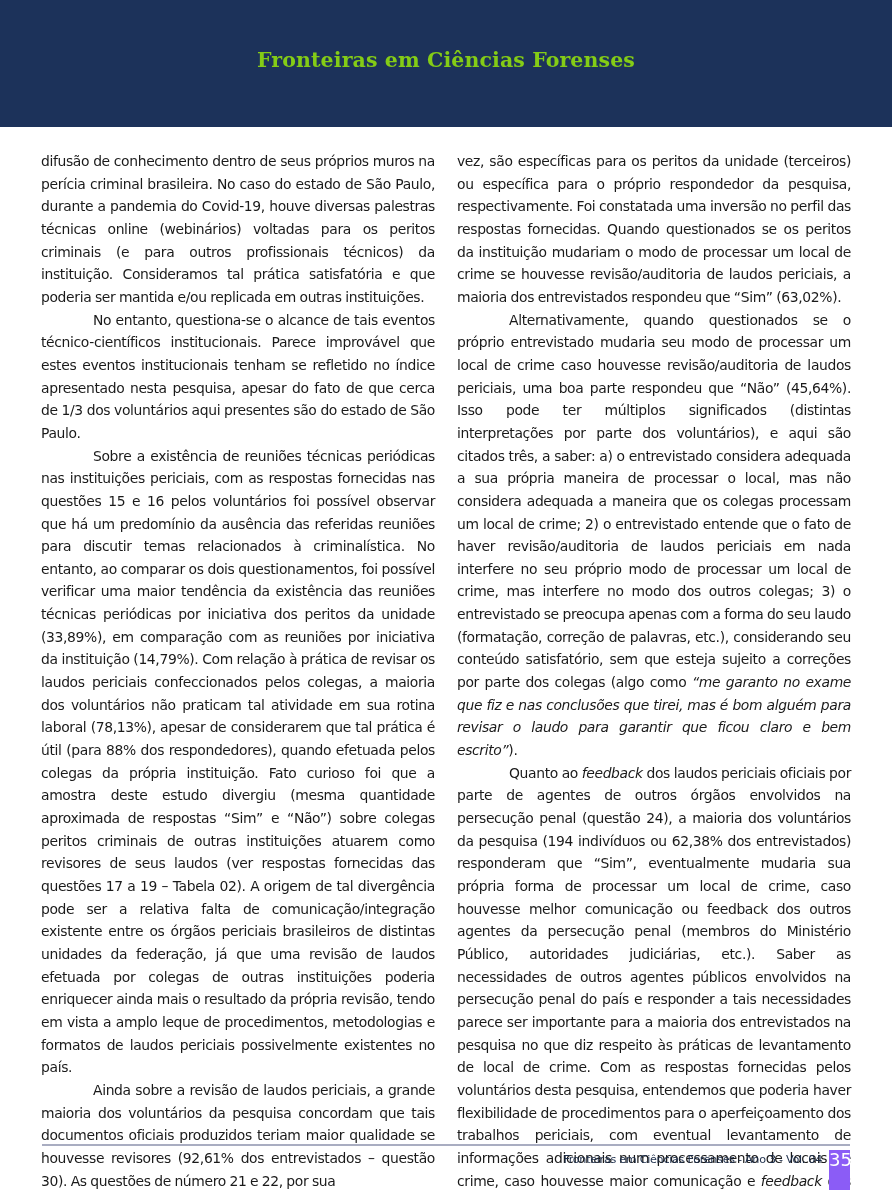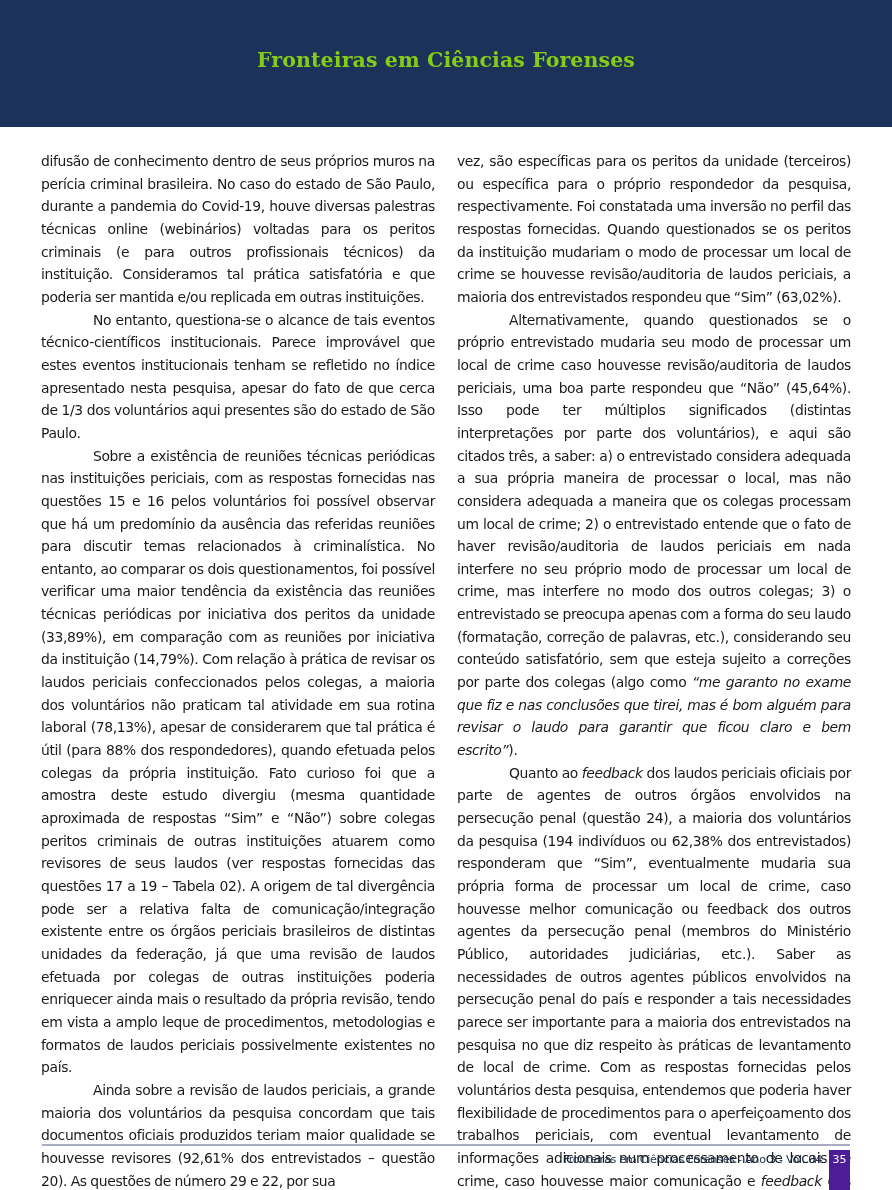--- a/index.html
+++ b/index.html
@@ -33,36 +33,36 @@
   .footer-rule {
     position: absolute; left: 42px; top: 1144px; width: 808px; height: 2px;
     background: #a9adc1;
   }
   .footer-text {
     position: absolute; right: 70px; top: 1153px;
     font-size: 11.2px; color: #1c2d4a; letter-spacing: -0.3px;
   }
   .page-box {
     position: absolute; left: 829px; top: 1150px; width: 21px; height: 40px;
-    background: #4c1d95; color: #ffffff;
-    font-size: 11px; text-align: center; line-height: 20px;
+    background: #8b5cf6; color: #ffffff;
+    font-size: 18px; text-align: center; line-height: 20px;
   }
 </style>
 </head>
 <body>
 
 <div class="header">
   <div class="header-title">Fronteiras em Ciências Forenses</div>
 </div>
 
 <div class="col col-left">
     <p><span>difusão de conhecimento dentro de seus próprios muros na perícia criminal brasileira. No caso do estado de São Paulo, durante a pandemia do Covid-19, houve diversas palestras técnicas online (webinários) voltadas para os peritos criminais (e para outros profissionais técnicos) da instituição. Consideramos tal prática satisfatória e que poderia ser mantida e/ou replicada em outras instituições.</span></p>
     <p class="indent"><span>No entanto, questiona-se o alcance de tais eventos técnico-científicos institucionais. Parece improvável que estes eventos institucionais tenham se refletido no índice apresentado nesta pesquisa, apesar do fato de que cerca de 1/3 dos voluntários aqui presentes são do estado de São Paulo.</span></p>
     <p class="indent"><span>Sobre a existência de reuniões técnicas periódicas nas instituições periciais, com as respostas fornecidas nas questões 15 e 16 pelos voluntários foi possível observar que há um predomínio da ausência das referidas reuniões para discutir temas relacionados à criminalística. No entanto, ao comparar os dois questionamentos, foi possível verificar uma maior tendência da existência das reuniões técnicas periódicas por iniciativa dos peritos da unidade (33,89%), em comparação com as reuniões por iniciativa da instituição (14,79%). Com relação à prática de revisar os laudos periciais confeccionados pelos colegas, a maioria dos voluntários não praticam tal atividade em sua rotina laboral (78,13%), apesar de considerarem que tal prática é útil (para 88% dos respondedores), quando efetuada pelos colegas da própria instituição. Fato curioso foi que a amostra deste estudo divergiu (mesma quantidade aproximada de respostas “Sim” e “Não”) sobre colegas peritos criminais de outras instituições atuarem como revisores de seus laudos (ver respostas fornecidas das questões 17 a 19 – Tabela 02). A origem de tal divergência pode ser a relativa falta de comunicação/integração existente entre os órgãos periciais brasileiros de distintas unidades da federação, já que uma revisão de laudos efetuada por colegas de outras instituições poderia enriquecer ainda mais o resultado da própria revisão, tendo em vista a amplo leque de procedimentos, metodologias e formatos de laudos periciais possivelmente existentes no país.</span></p>
-    <p class="indent"><span>Ainda sobre a revisão de laudos periciais, a grande maioria dos voluntários da pesquisa concordam que tais documentos oficiais produzidos teriam maior qualidade se houvesse revisores (92,61% dos entrevistados – questão 20). As questões de número 29 e 22, por sua</span></p>
+    <p class="indent"><span>Ainda sobre a revisão de laudos periciais, a grande maioria dos voluntários da pesquisa concordam que tais documentos oficiais produzidos teriam maior qualidade se houvesse revisores (92,61% dos entrevistados – questão 30). As questões de número 21 e 22, por sua</span></p>
   </div>
 <div class="col col-right">
     <p><span>vez, são específicas para os peritos da unidade (terceiros) ou específica para o próprio respondedor da pesquisa, respectivamente. Foi constatada uma inversão no perfil das respostas fornecidas. Quando questionados se os peritos da instituição mudariam o modo de processar um local de crime se houvesse revisão/auditoria de laudos periciais, a maioria dos entrevistados respondeu que “Sim” (63,02%).</span></p>
     <p class="indent"><span>Alternativamente, quando questionados se o próprio entrevistado mudaria seu modo de processar um local de crime caso houvesse revisão/auditoria de laudos periciais, uma boa parte respondeu que “Não” (45,64%). Isso pode ter múltiplos significados (distintas interpretações por parte dos voluntários), e aqui são citados três, a saber: a) o entrevistado considera adequada a sua própria maneira de processar o local, mas não considera adequada a maneira que os colegas processam um local de crime; 2) o entrevistado entende que o fato de haver revisão/auditoria de laudos periciais em nada interfere no seu próprio modo de processar um local de crime, mas interfere no modo dos outros colegas; 3) o entrevistado se preocupa apenas com a forma do seu laudo (formatação, correção de palavras, etc.), considerando seu conteúdo satisfatório, sem que esteja sujeito a correções por parte dos colegas (algo como </span><em>“me garanto no exame que fiz e nas conclusões que tirei, mas é bom alguém para revisar o laudo para garantir que ficou claro e bem escrito”</em><span>).</span></p>
     <p class="indent"><span>Quanto ao </span><em>feedback</em><span> dos laudos periciais oficiais por parte de agentes de outros órgãos envolvidos na persecução penal (questão 24), a maioria dos voluntários da pesquisa (194 indivíduos ou 62,38% dos entrevistados) responderam que “Sim”, eventualmente mudaria sua própria forma de processar um local de crime, caso houvesse melhor comunicação ou feedback dos outros agentes da persecução penal (membros do Ministério Público, autoridades judiciárias, etc.). Saber as necessidades de outros agentes públicos envolvidos na persecução penal do país e responder a tais necessidades parece ser importante para a maioria dos entrevistados na pesquisa no que diz respeito às práticas de levantamento de local de crime. Com as respostas fornecidas pelos voluntários desta pesquisa, entendemos que poderia haver flexibilidade de procedimentos para o aperfeiçoamento dos trabalhos periciais, com eventual levantamento de informações adicionais num processamento de locais de crime, caso houvesse maior comunicação e </span><em>feedback</em><span> dos outros</span></p>
   </div>
 
 <div class="footer-rule"></div>
 <div class="footer-text">Fronteiras em Ciências Forenses - Ano 3 - Vol. 04</div>
 <div class="page-box">35</div>

